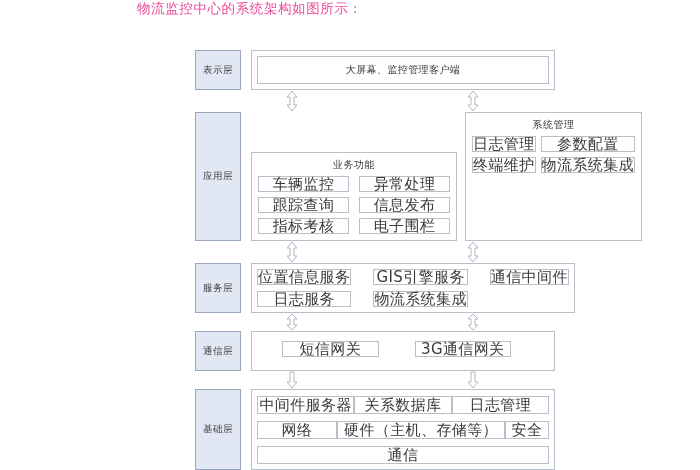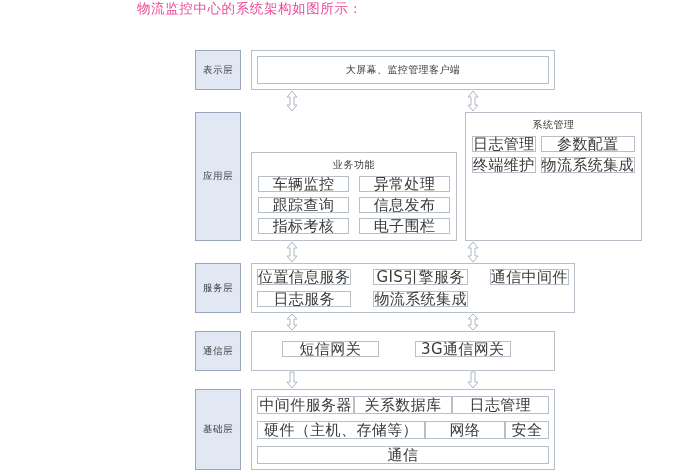--- a/index.html
+++ b/index.html
@@ -280,22 +280,22 @@
     <div class="layer-body infra-body">
 
       <div class="infra-row infra-3">
         <div class="node">中间件服务器</div>
         <div class="node">关系数据库</div>
         <div class="node">日志管理</div>
       </div>
 
 
       <div class="infra-row">
+        <div class="node hw-net">网络</div>
         <div class="node hw-main">硬件（主机、存储等）</div>
-        <div class="node hw-net">网络</div>
         <div class="node hw-sec">安全</div>
       </div>
 
       <div class="infra-row infra-full">
         <div class="node">通信</div>
       </div>
 
     </div>
   </div>
 

